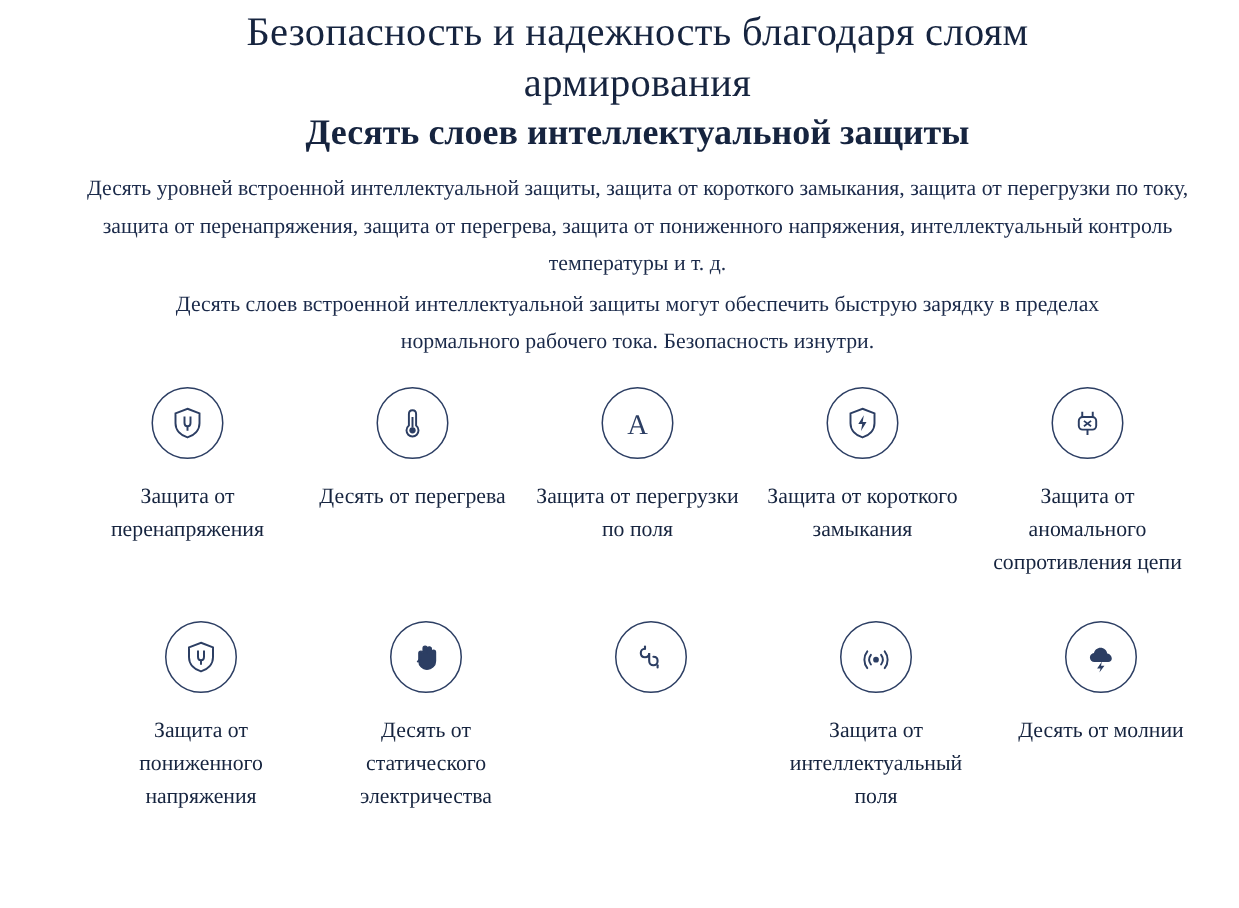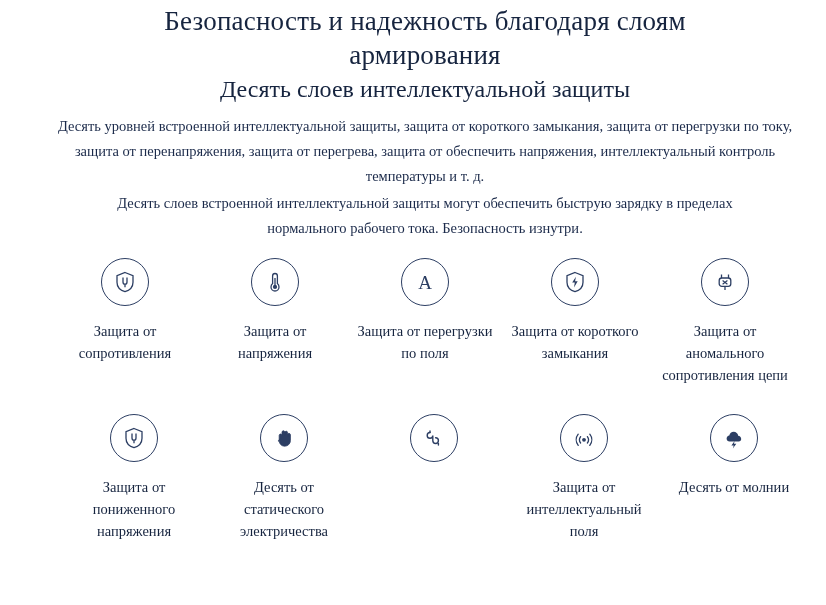--- a/index.html
+++ b/index.html
@@ -30,21 +30,21 @@
     line-height: 34px;
     font-weight: normal;
     color: #16243f;
     margin: 0 auto;
     width: 660px;
     letter-spacing: 0.2px;
   }
   .sub-title {
     font-size: 24px;
     line-height: 30px;
-    font-weight: normal;
+    font-weight: bold;
     color: #16243f;
     margin: 2px auto 0 auto;
     width: 720px;
   }
   .para {
     width: 744px;
     margin: 10px auto 0 auto;
     text-align: center;
     font-size: 14.5px;
     line-height: 25px;
@@ -100,47 +100,47 @@
 </head>
 <body>
 
 <div class="page">
 
   <div class="title-block">
     <h1 class="main-title">Безопасность и надежность благодаря слоям армирования</h1>
     <h2 class="sub-title">Десять слоев интеллектуальной защиты</h2>
   </div>
 
-  <p class="para">Десять уровней встроенной интеллектуальной защиты, защита от короткого замыкания, защита от перегрузки по току, защита от перенапряжения, защита от перегрева, защита от обеспечить напряжения, интеллектуальный контроль температуры и т. д.</p>
+  <p class="para">Десять уровней встроенной интеллектуальной защиты, защита от короткого замыкания, защита от перегрузки по току, защита от перенапряжения, защита от перегрева, защита от пониженного напряжения, интеллектуальный контроль температуры и т. д.</p>
   <p class="para second">Десять слоев встроенной интеллектуальной защиты могут обеспечить быструю зарядку в пределах нормального рабочего тока. Безопасность изнутри.</p>
 
   <div class="grid">
 
     <div class="row row1">
 
       <div class="cell">
         <div class="icon-circle">
           <svg width="26" height="26" viewBox="0 0 26 26">
             <path d="M13 3.5 L21 6.6 V13.2 C21 18 17.4 21.3 13 22.6 C8.6 21.3 5 18 5 13.2 V6.6 Z" fill="none" stroke="#2c3e63" stroke-width="1.3"></path>
             <path d="M11 8.6 V13 C11 14.3 11.9 15.2 13 15.2 C14.1 15.2 15 14.3 15 13 V8.6" fill="none" stroke="#2c3e63" stroke-width="1.3"></path>
             <path d="M13 15.2 V18.2" fill="none" stroke="#2c3e63" stroke-width="1.3"></path>
           </svg>
         </div>
-        <div class="cell-label">Защита от сопротивления</div>
+        <div class="cell-label">Защита от перенапряжения</div>
       </div>
 
       <div class="cell">
         <div class="icon-circle">
           <svg width="26" height="26" viewBox="0 0 26 26">
             <path d="M13 4.5 C11.6 4.5 10.6 5.6 10.6 7 V14.6 C9.6 15.4 9 16.6 9 17.9 C9 20.2 10.8 22 13 22 C15.2 22 17 20.2 17 17.9 C17 16.6 16.4 15.4 15.4 14.6 V7 C15.4 5.6 14.4 4.5 13 4.5 Z" fill="none" stroke="#2c3e63" stroke-width="1.3"></path>
             <circle cx="13" cy="17.9" r="2.1" fill="#2c3e63"></circle>
             <path d="M13 16 V9" stroke="#2c3e63" stroke-width="1.3"></path>
           </svg>
         </div>
-        <div class="cell-label">Защита от напряжения</div>
+        <div class="cell-label">Десять от перегрева</div>
       </div>
 
       <div class="cell">
         <div class="icon-circle">
           <svg width="26" height="26" viewBox="0 0 26 26">
             <text x="13" y="20" text-anchor="middle" font-family="Liberation Serif, serif" font-size="19" fill="#2c3e63">A</text>
           </svg>
         </div>
         <div class="cell-label">Защита от перегрузки по поля</div>
       </div>

